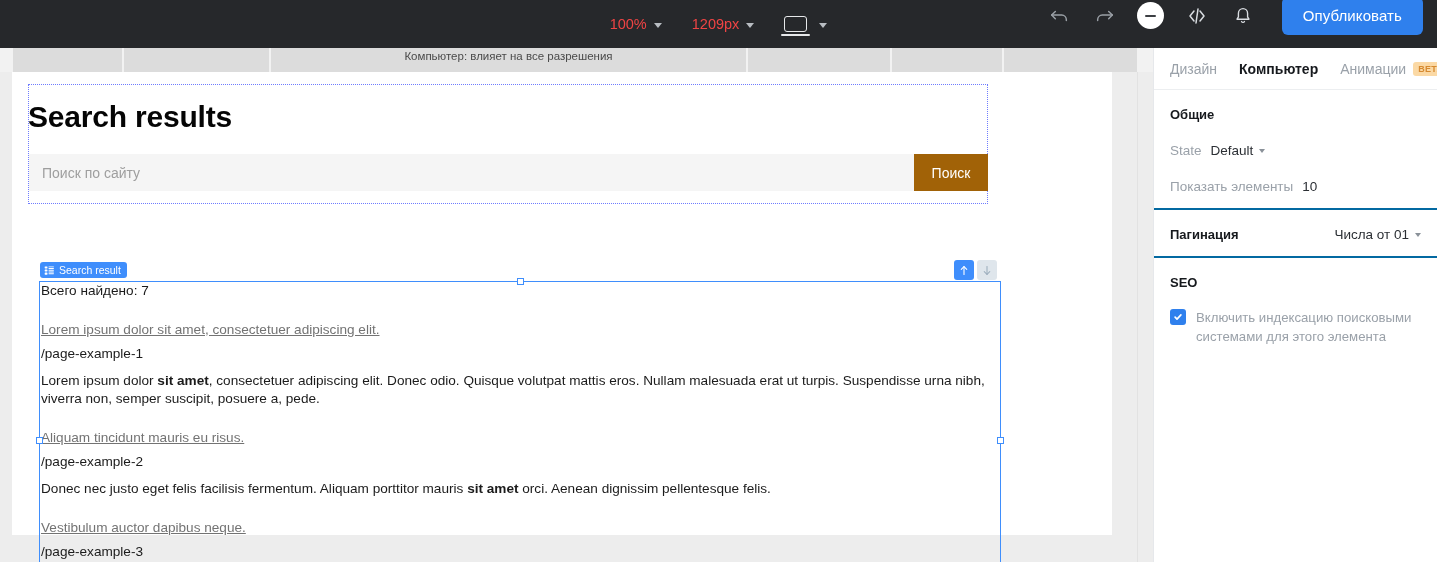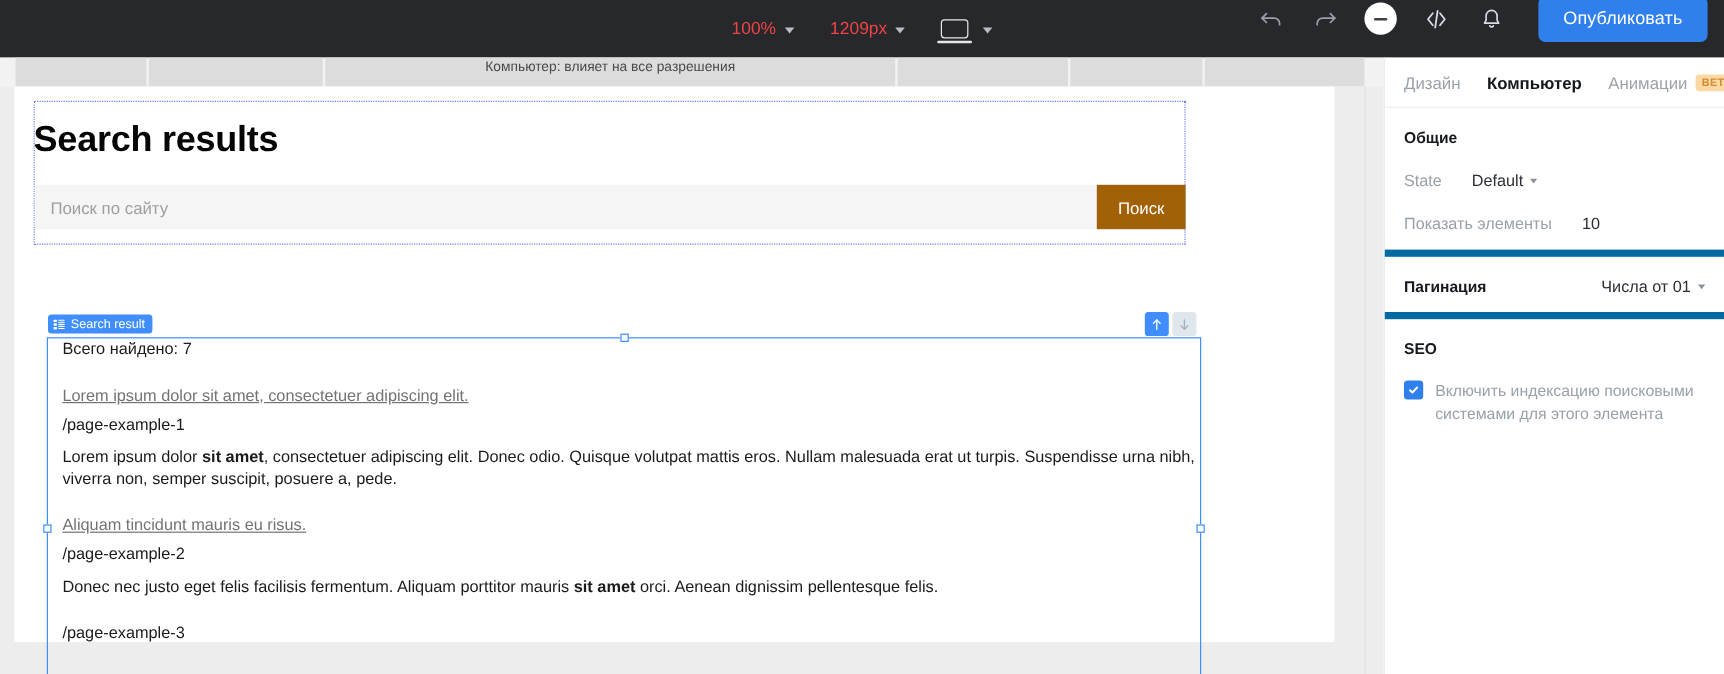--- a/index.html
+++ b/index.html
@@ -148,21 +148,21 @@
     position: absolute; width: 7px; height: 7px; background: #ffffff;
     border: 1.5px solid #3f8efc;
   }
   .h-tm { left: 50%; margin-left: -3.5px; top: -4px; }
   .h-lm { top: 50%; margin-top: -3.5px; left: -4px; }
   .h-rm { top: 50%; margin-top: -3.5px; right: -4px; }
 
   
   #results {
     position: absolute; left: 29px; top: 209px; width: 950px;
-    font-size: 13.6px; color: #1b1b1b; line-height: 1.22; z-index: 3; margin-left: 11px;
+    font-size: 13.6px; color: #1b1b1b; line-height: 1.22; z-index: 3;
   }
   #results .total { margin-top: 2px; }
   .res { margin-top: 22px; }
   .res-title {
     color: #737373; text-decoration: underline; display: inline-block;
     font-size: 13.6px; cursor: pointer;
   }
   .res-url { margin-top: 8px; }
   .res-text { margin-top: 9px; line-height: 1.32; }
   .res-text b { font-weight: bold; }
@@ -183,24 +183,24 @@
   .ptab {
     font-size: 14px; color: #9aa1a9; cursor: pointer;
     display: flex; align-items: center; gap: 7px;
   }
   .ptab.active { color: #16191d; font-weight: bold; }
   #beta-badge {
     background: #fbd9a5; color: #d68a30; font-size: 9px; font-weight: bold;
     padding: 2px 5px; border-radius: 3px; letter-spacing: .3px;
   }
 
-  .psection { padding: 17px 16px 14px 16px; border-bottom: 6px solid #0369a1; }
+  .psection { padding: 17px 16px 14px 16px; border-bottom: 2px solid #0369a1; }
   .psection-title { font-size: 13px; font-weight: bold; color: #16191d; }
   .prow {
-    display: flex; align-items: center; gap: 25px; margin-top: 21px;
+    display: flex; align-items: center; gap: 9px; margin-top: 21px;
   }
   .plabel { font-size: 13.5px; color: #9aa1a9; }
   .pvalue {
     font-size: 13.5px; color: #2b2f34; display: flex; align-items: center; gap: 6px;
     cursor: pointer;
   }
   .caret-dark {
     width: 0; height: 0; border-left: 3.5px solid transparent;
     border-right: 3.5px solid transparent; border-top: 4.5px solid #8a9199;
     display: inline-block;
@@ -343,20 +343,21 @@
           <div class="res-text"><span>Lorem ipsum dolor </span><b>sit amet</b><span>, consectetuer adipiscing elit. Donec odio. Quisque volutpat mattis eros. Nullam malesuada erat ut turpis. Suspendisse urna nibh, viverra non, semper suscipit, posuere a, pede.</span></div>
         </div>
 
         <div class="res">
           <a class="res-title">Aliquam tincidunt mauris eu risus.</a>
           <div class="res-url">/page-example-2</div>
           <div class="res-text"><span>Donec nec justo eget felis facilisis fermentum. Aliquam porttitor mauris </span><b>sit amet</b><span> orci. Aenean dignissim pellentesque felis.</span></div>
         </div>
 
         <div class="res">
+          <a class="res-title">Vestibulum auctor dapibus neque.</a>
           <div class="res-url">/page-example-3</div>
           
         </div>
 
       </div>
 
     </div>
 
   </div>
   <div id="canvas-seam"></div>

